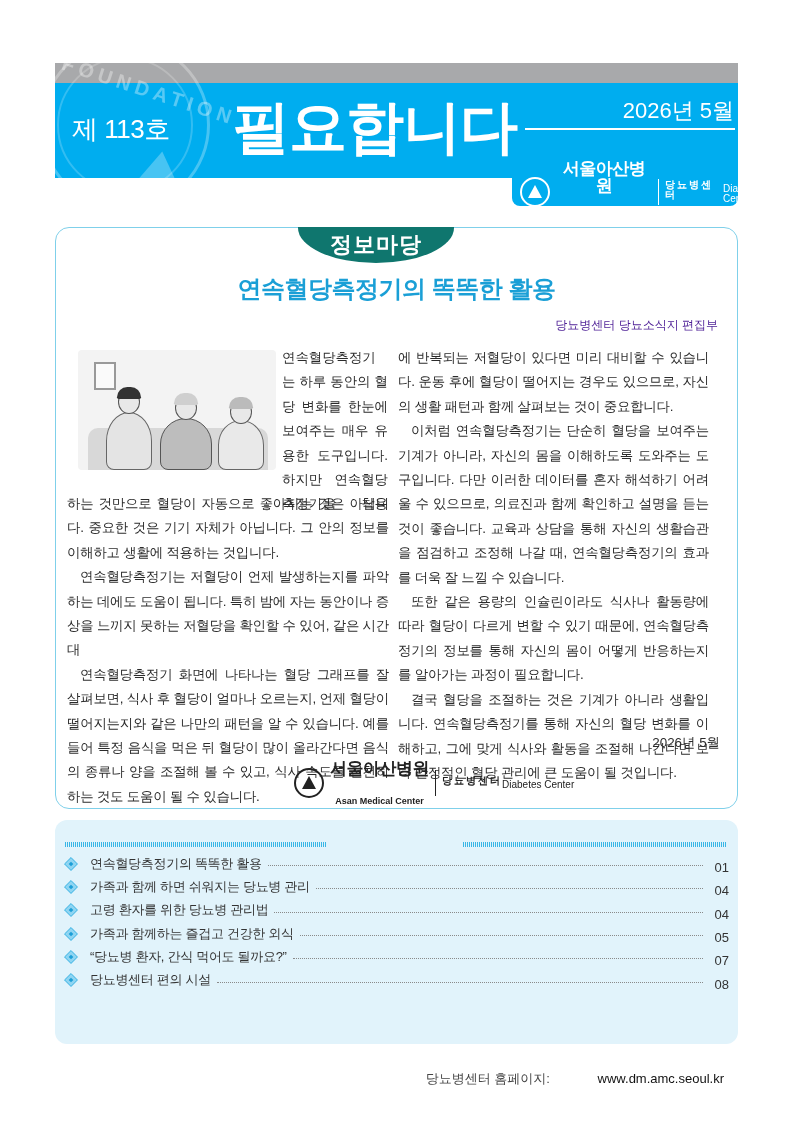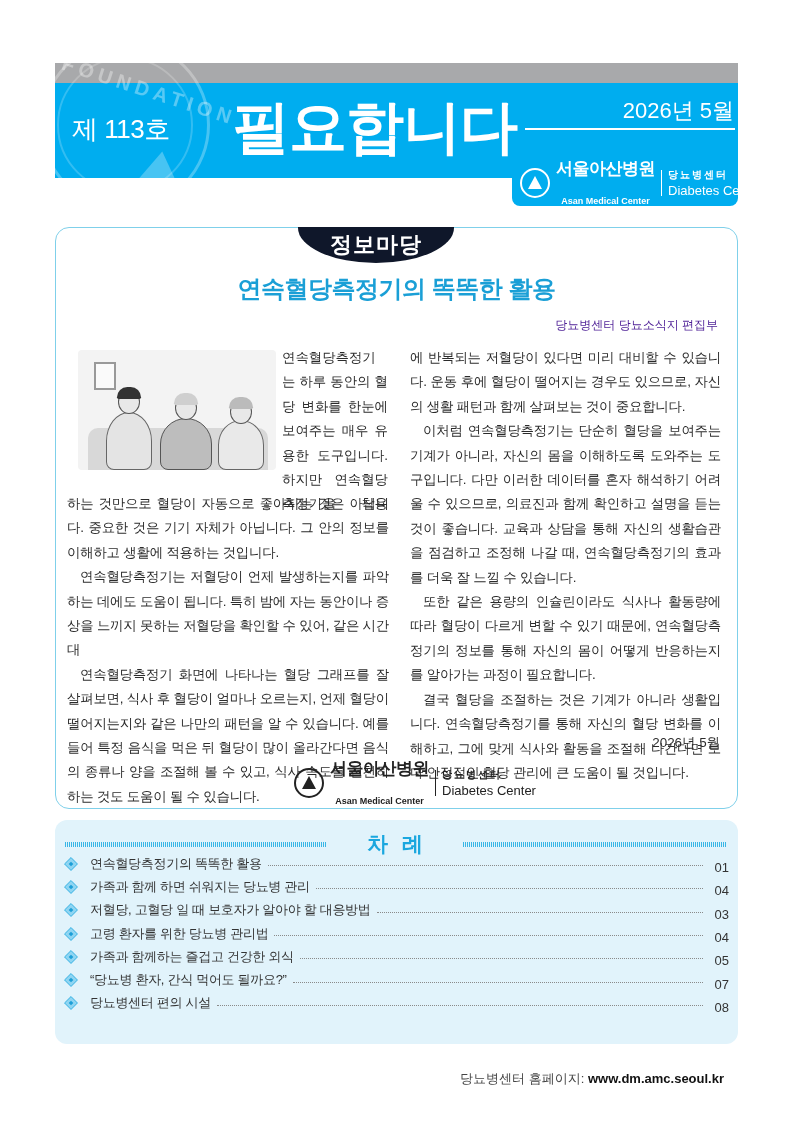--- a/index.html
+++ b/index.html
@@ -19,68 +19,68 @@
   .hdr-date { position: absolute; left: 600px; top: 96px; width: 134px; text-align: right; font-size: 22px; color: #ffffff; }
   .hdr-rule { position: absolute; left: 525px; top: 128px; width: 210px; height: 2px; background: #ffffff; }
 
   .logo { position: absolute; display: flex; align-items: center; }
   .logo .emblem { width: 30px; height: 30px; border-radius: 50%; border: 2px solid; position: relative; margin-right: 6px; flex-shrink: 0; }
   .logo .emblem::after { content: ""; position: absolute; left: 6px; top: 6px; width: 0; height: 0; border-left: 7px solid transparent; border-right: 7px solid transparent; border-bottom: 13px solid; border-bottom-color: inherit; }
   .logo .names { display: flex; flex-direction: column; line-height: 1; text-align: center; }
   .logo .ko { font-size: 17px; font-weight: bold; letter-spacing: -0.5px; }
   .logo .en { font-size: 9px; font-weight: bold; margin-top: 20px; }
   .logo .sep { width: 1px; height: 26px; margin: 0 6px; }
-  .logo .dept { display: flex; flex-direction: column; line-height: 1; }
+  .logo .dept { display: flex; flex-direction: row; line-height: 1; }
   .logo .dko { font-size: 10px; font-weight: bold; letter-spacing: 2px; }
-  .logo .den { font-size: 13px; margin-top: 4px; }
+  .logo .den { font-size: 10px; margin-top: 4px; }
   .logo-top { left: 520px; top: 160px; color: #ffffff; }
   .logo-top .emblem { border-color: #ffffff; }
   .logo-top .sep { background: #ffffff; }
   .logo-bot { left: 294px; top: 760px; color: #222222; }
   .logo-bot .emblem { border-color: #222222; }
   .logo-bot .sep { background: #222222; }
 
   
   .article-box { position: absolute; left: 55px; top: 227px; width: 683px; height: 582px; border: 1.5px solid #7fd0ea; border-radius: 14px; }
-  .badge { position: absolute; left: 298px; top: 227px; width: 156px; height: 36px; background: #0f172a; border-radius: 0 0 80px 80px / 0 0 36px 36px; display: flex; align-items: center; justify-content: center; color: #ffffff; font-size: 22px; font-weight: bold; letter-spacing: 1px; }
+  .badge { position: absolute; left: 298px; top: 227px; width: 156px; height: 36px; background: #0f766e; border-radius: 0 0 80px 80px / 0 0 36px 36px; display: flex; align-items: center; justify-content: center; color: #ffffff; font-size: 22px; font-weight: bold; letter-spacing: 1px; }
   .art-title { position: absolute; left: 55px; top: 273px; width: 683px; text-align: center; font-size: 24px; font-weight: bold; color: #1a9fd6; letter-spacing: -0.5px; }
   .byline { position: absolute; left: 400px; top: 317px; width: 318px; text-align: right; font-size: 12px; color: #4c1d95; }
 
   .illus { position: absolute; left: 78px; top: 350px; width: 198px; height: 120px; background: #f3f3f3; border-radius: 4px; overflow: hidden; }
   .frame { position: absolute; left: 16px; top: 12px; width: 22px; height: 28px; border: 2px solid #999; background: #fafafa; }
   .sofa { position: absolute; left: 10px; top: 78px; width: 180px; height: 42px; background: #d8d8d8; border-radius: 10px 10px 0 0; }
   .person { position: absolute; border-radius: 50% 50% 8px 8px; }
   .head { position: absolute; width: 22px; height: 24px; border-radius: 50%; background: #e8e8e8; border: 1.5px solid #555; }
   .hair { position: absolute; width: 24px; height: 12px; border-radius: 12px 12px 2px 2px; }
 
   .col { position: absolute; font-size: 13.4px; line-height: 24.4px; color: #2b2b2b; text-align: justify; letter-spacing: -0.2px; }
   .col p { text-indent: 13px; }
   .col p.cont { text-indent: 0; }
   .wrap-text { position: absolute; left: 282px; top: 346px; width: 106px; font-size: 13.4px; line-height: 24.4px; text-align: justify; text-align-last: justify; }
   .col-left { left: 67px; top: 492px; width: 322px; }
-  .col-right { left: 410px; top: 346px; width: 311px; }
+  .col-right { left: 398px; top: 346px; width: 311px; }
   .sign-date { position: absolute; left: 600px; top: 734px; width: 120px; text-align: right; font-size: 13.4px; color: #2b2b2b; }
 
   
   .toc { position: absolute; left: 55px; top: 820px; width: 683px; height: 224px; background: #e1f3fb; border-radius: 12px; }
   .toc-head { position: absolute; left: 0; top: 10px; width: 683px; height: 30px; }
   .toc-dash { position: absolute; top: 12px; height: 5px; background-image: repeating-linear-gradient(90deg, #38b6e6 0 1px, transparent 1px 2px); }
   .toc-dash.l { left: 10px; width: 262px; }
   .toc-dash.r { left: 408px; width: 264px; }
   .toc-title { position: absolute; left: 272px; top: 0; width: 136px; text-align: center; font-family: "DejaVu Serif", serif; font-size: 21px; font-weight: bold; color: #1aa7df; letter-spacing: 14px; padding-left: 14px; }
   .toc-list { position: absolute; left: 10px; top: 32px; width: 664px; list-style: none; }
   .toc-item { display: flex; align-items: center; height: 23.3px; font-size: 13px; color: #333333; }
   .toc-bullet { width: 12px; height: 12px; margin: 0 13px 0 0; transform: rotate(45deg) scale(0.82); background: #8fd5f2; border: 1px solid #3bb3e3; position: relative; flex-shrink: 0; }
   .toc-bullet::after { content: ""; position: absolute; left: 3px; top: 3px; width: 4px; height: 4px; background: #1c9fd8; }
   .toc-label { white-space: nowrap; padding-right: 6px; letter-spacing: -0.3px; }
   .toc-leader { flex: 1; border-bottom: 1.5px dotted #8a8a8a; height: 1px; margin-top: 4px; }
   .toc-page { width: 26px; text-align: right; padding-left: 6px; font-size: 13px; margin-top: 8px; }
 
   .footer { position: absolute; left: 420px; top: 1070px; width: 304px; text-align: right; font-size: 13px; color: #444; }
-  .footer .url { color: #111; font-weight: bold; }
+  .footer .url { color: #111; font-weight: normal; margin-left: 44px; }
 </style>
 </head>
 <body>
 
 <div class="hdr-gray"></div>
 <div class="hdr-blue"></div>
 <div class="hdr-tab"></div>
 <div class="seal">
   <div class="seal-inner"></div>
   <div class="seal-shape"></div>
@@ -150,44 +150,37 @@
   <span class="sep"></span>
   <span class="dept">
     <span class="dko">당뇨병센터</span>
     <span class="den">Diabetes Center</span>
   </span>
 </div>
 
 <div class="toc">
   <div class="toc-head">
     <div class="toc-dash l"></div>
-    <div class="toc-title">차례</div>
     <div class="toc-dash r"></div>
   </div>
   <ul class="toc-list">
     <li class="toc-item">
       <span class="toc-bullet"></span>
       <span class="toc-label">연속혈당측정기의 똑똑한 활용</span>
       <span class="toc-leader"></span>
       <span class="toc-page">01</span>
     </li>
     <li class="toc-item">
       <span class="toc-bullet"></span>
       <span class="toc-label">가족과 함께 하면 쉬워지는 당뇨병 관리</span>
       <span class="toc-leader"></span>
       <span class="toc-page">04</span>
     </li>
     <li class="toc-item">
       <span class="toc-bullet"></span>
-      <span class="toc-label">저혈당, 고혈당 일 때 보호자가 알아야 할 대응방법</span>
-      <span class="toc-leader"></span>
-      <span class="toc-page">03</span>
-    </li>
-    <li class="toc-item">
-      <span class="toc-bullet"></span>
       <span class="toc-label">고령 환자를 위한 당뇨병 관리법</span>
       <span class="toc-leader"></span>
       <span class="toc-page">04</span>
     </li>
     <li class="toc-item">
       <span class="toc-bullet"></span>
       <span class="toc-label">가족과 함께하는 즐겁고 건강한 외식</span>
       <span class="toc-leader"></span>
       <span class="toc-page">05</span>
     </li>

